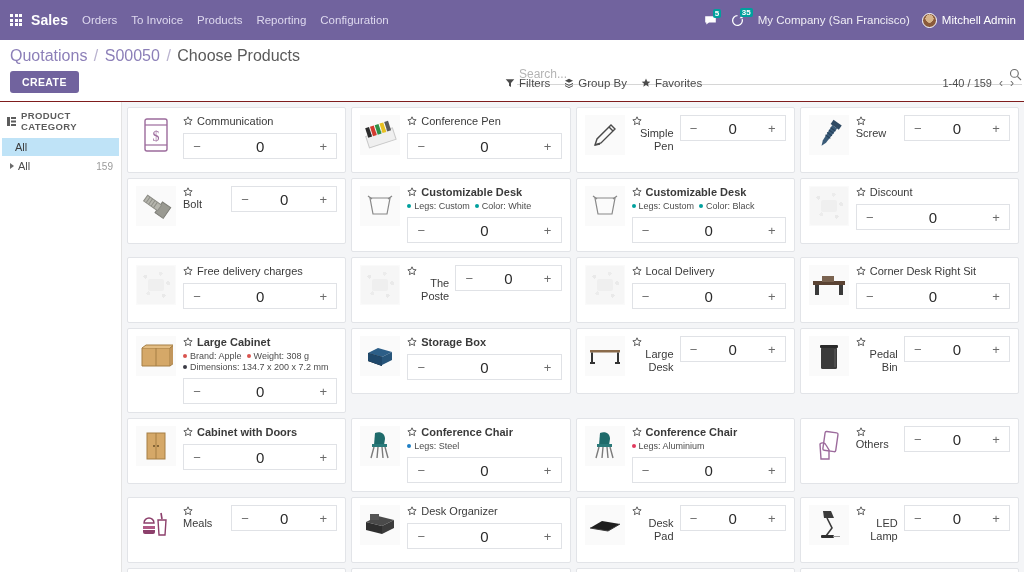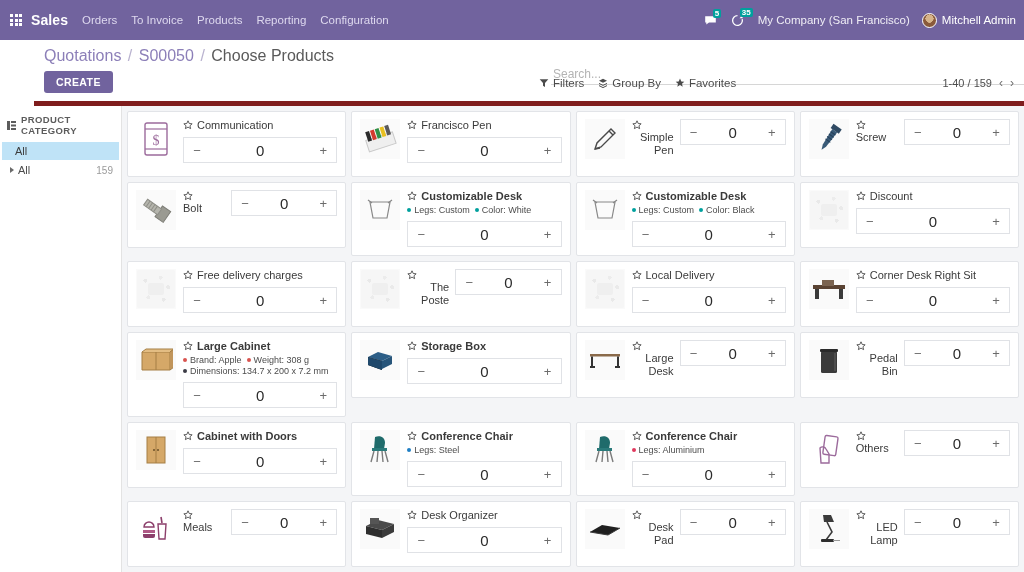--- a/index.html
+++ b/index.html
@@ -54,23 +54,22 @@
   .avatar {
     width: 15px; height: 15px; border-radius: 50%;
     background: radial-gradient(circle at 50% 35%, #d7b48a 0 38%, #8a5a3b 39% 100%);
     margin-right: 5px; border: 1px solid #ffffff;
   }
   .user-name { color: #ffffff; font-size: 11.5px; white-space: nowrap; }
 
   
   .control {
     background: #ffffff;
-    border-bottom: 5px solid #7f1d1d;
+    border-bottom: 1px solid #7f1d1d;
     position: relative;
-    margin-left: 34px;
   }
   .cp-row1 { display: flex; align-items: flex-start; padding: 7px 10px 0 10px; }
   .breadcrumb { font-size: 16px; color: #9b8ec4; white-space: nowrap; }
   .breadcrumb .bc-link { color: #8c7fb8; cursor: pointer; }
   .breadcrumb .sep { color: #b9b2cf; margin: 0 2px; }
   .breadcrumb .bc-active { color: #5a5a5a; }
 
   .searchbox {
     position: absolute; left: 517px; top: 26px;
     width: 505px;
@@ -418,21 +417,21 @@
             </svg>
           </div>
           <div class="card-main">
             <div>
               <div class="title-row">
                 <span class="star">
                   <svg width="10" height="10" viewBox="0 0 10 10">
                     <path d="M5 .8l1.25 2.7 2.9.3-2.2 1.95.66 2.9L5 7.1 2.39 8.65l.66-2.9L.85 3.8l2.9-.3z" fill="none" stroke="#4c4c4c" stroke-width=".9" stroke-linejoin="round"></path>
                   </svg>
                 </span>
-                <span class="pname">Francisco Pen</span>
+                <span class="pname">Conference Pen</span>
               </div>
             </div>
             <div class="stepper">
               <span class="minus">−</span>
               <span class="qty">0</span>
               <span class="plus">+</span>
             </div>
           </div>
         </div>
         <div class="card inline">

